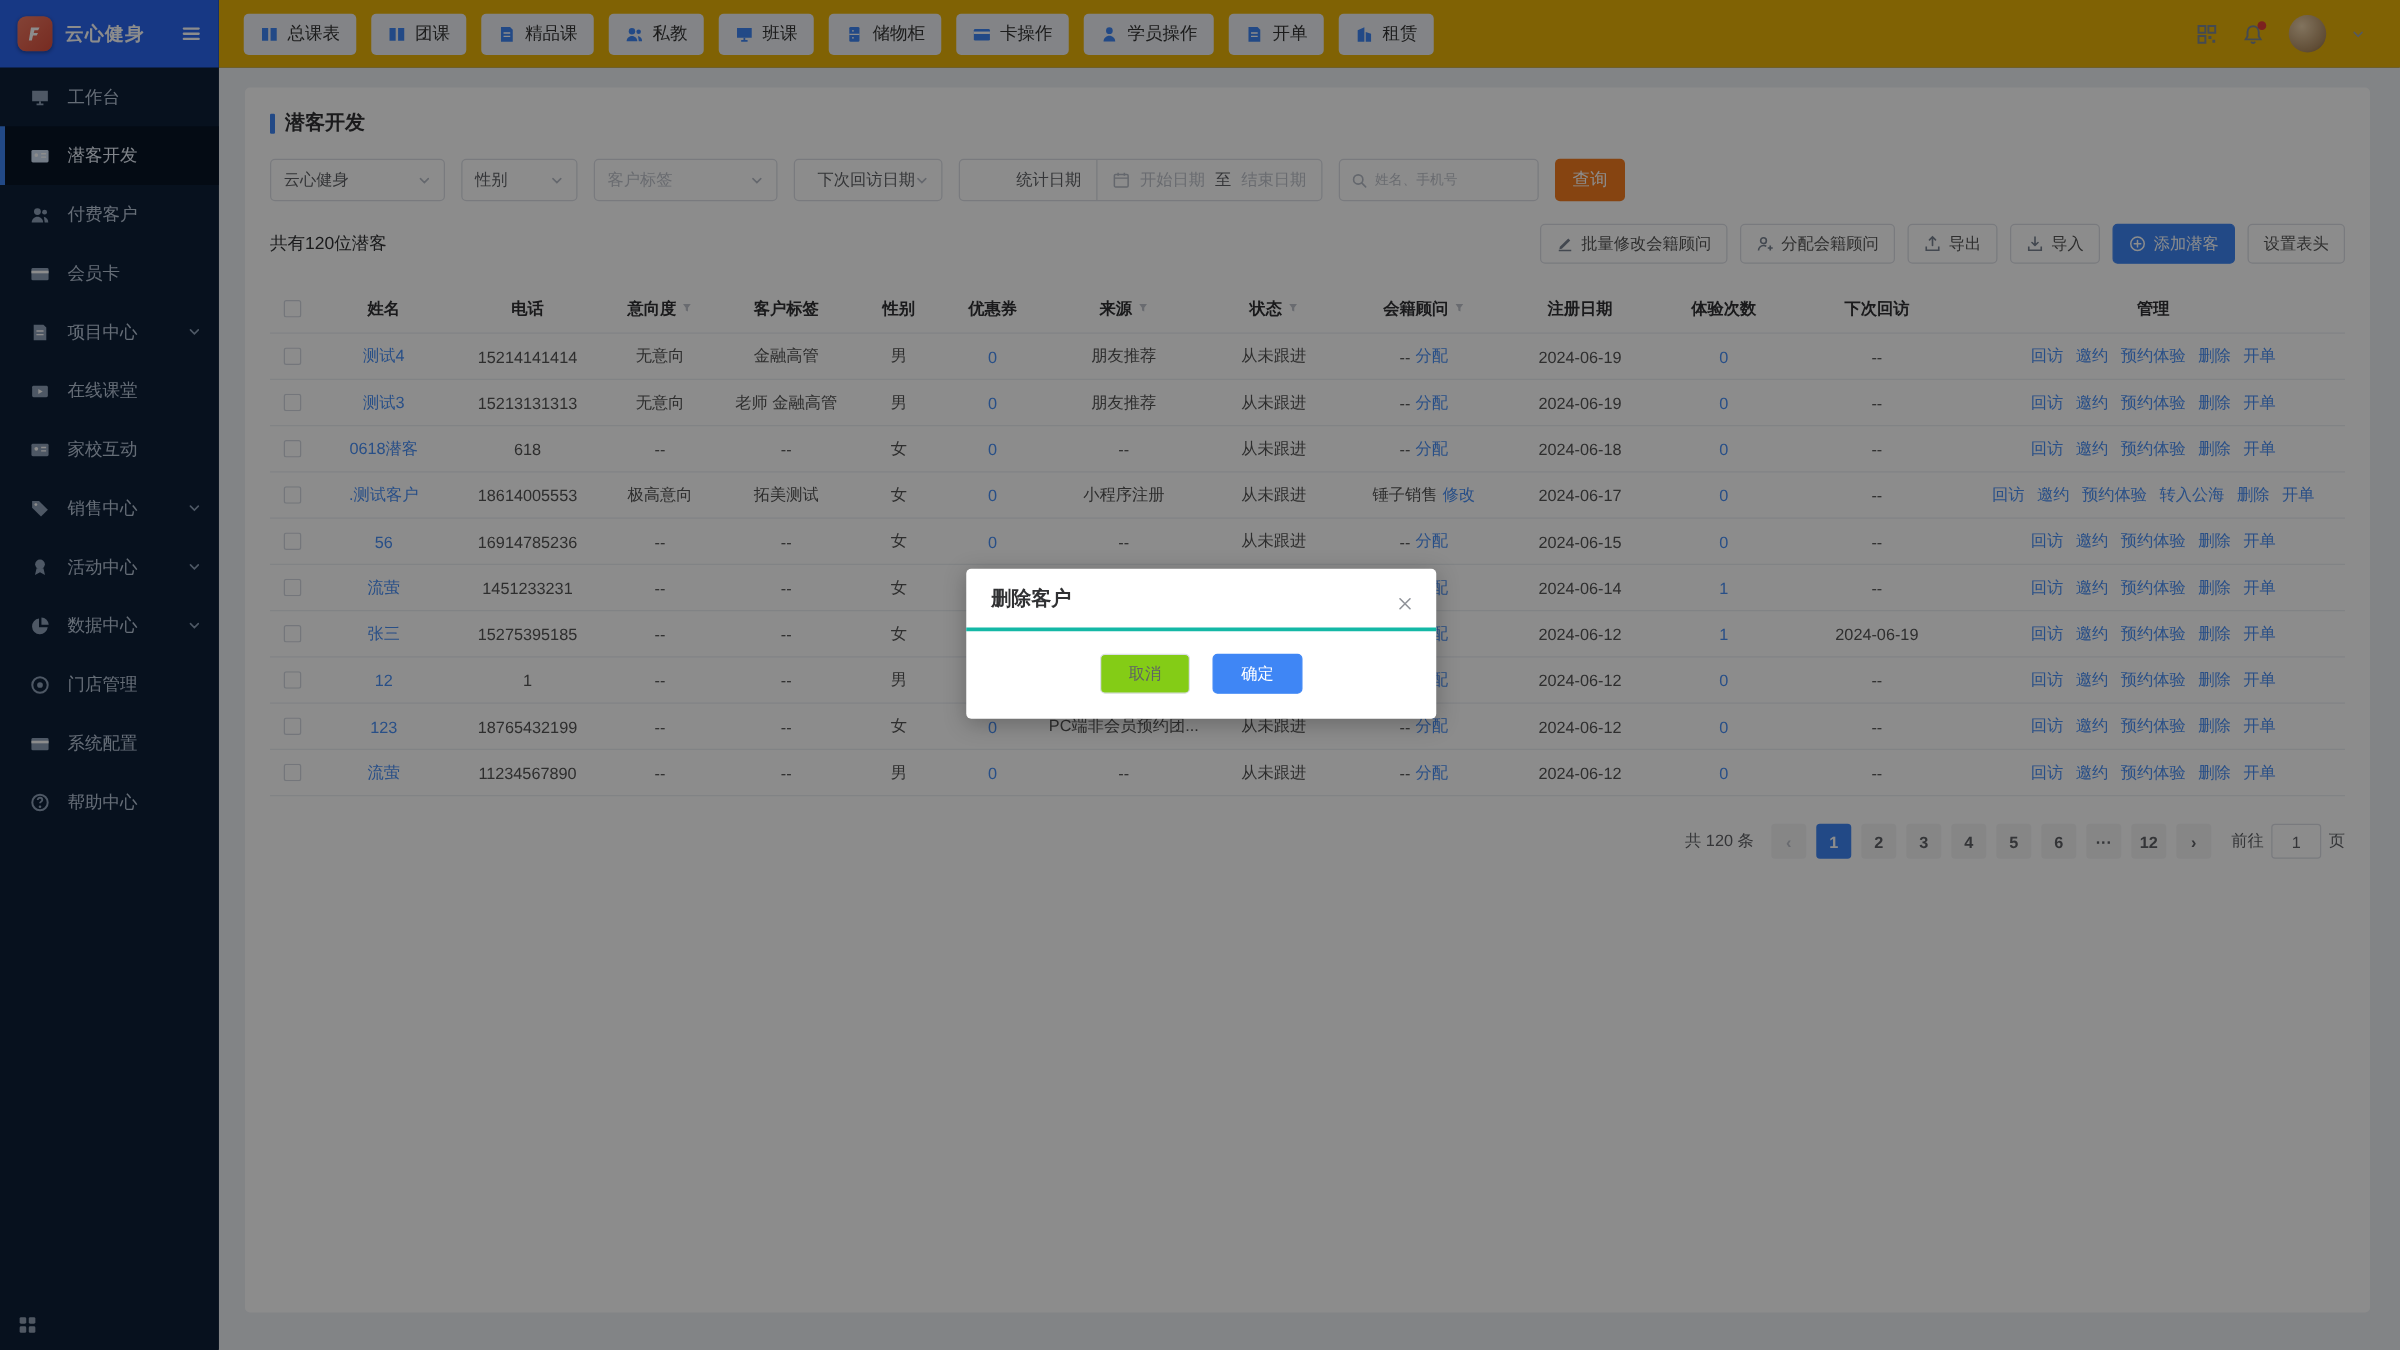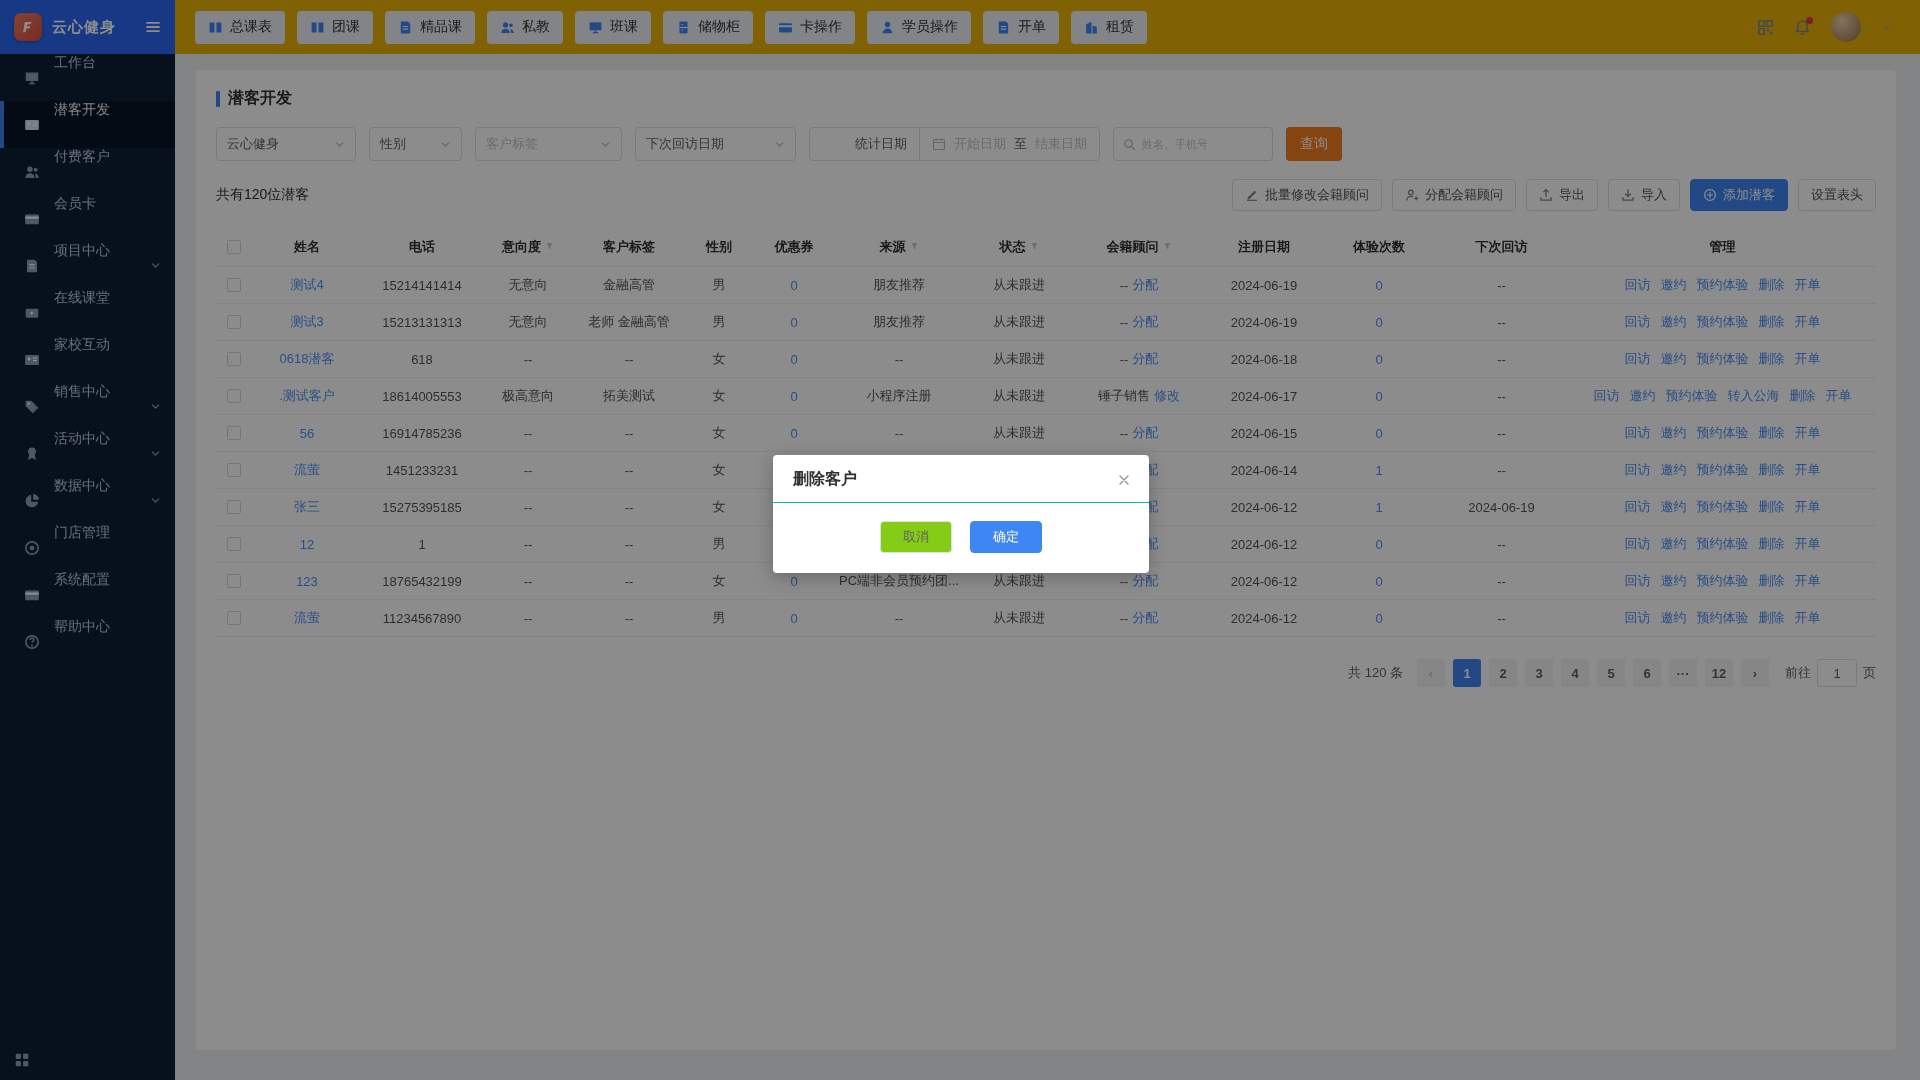--- a/index.html
+++ b/index.html
@@ -13,21 +13,21 @@
   .icn{display:inline-flex;align-items:center;justify-content:center;line-height:0;}
   .icn svg{display:block;}
 
   
   .sidebar{position:fixed;left:0;top:0;width:175px;height:1080px;background:var(--sidebar-bg);z-index:10;}
   .logo-bar{height:54px;background:var(--logo-bar);display:flex;align-items:center;padding:0 14px;}
   .logo-badge{width:28px;height:28px;border-radius:7px;background:linear-gradient(135deg,#f07a63,#d94f3d);
     display:flex;align-items:center;justify-content:center;box-shadow:0 1px 3px rgba(0,0,0,.3);}
   .brand-name{color:#fff;font-size:15px;font-weight:bold;margin-left:10px;letter-spacing:1px;}
   .logo-bar .icn.ham{margin-left:auto;color:#fff;}
-  .nav-item{height:47px;display:flex;padding-left:24px;color:#b9c6d8;font-size:14px;cursor:pointer;position:relative;}
+  .nav-item{height:47px;display:flex;align-items:center;padding-left:24px;color:#b9c6d8;font-size:14px;cursor:pointer;position:relative;}
   .nav-item .icn{color:#8fa1b8;margin-right:14px;}
   .nav-item.active{background:var(--sidebar-active);color:#eaf1fb;}
   .nav-item.active::before{content:"";position:absolute;left:0;top:0;bottom:0;width:4px;background:var(--primary);}
   .nav-item.active .icn{color:#cfe0f5;}
   .nav-chev{margin-left:auto;margin-right:16px;color:#7e90a8;}
   .sidebar-bottom{position:absolute;left:14px;bottom:12px;color:#93a1b5;}
 
   
   .topbar{position:fixed;left:175px;top:0;right:0;height:54px;background:#eab308;display:flex;align-items:center;
     padding:0 20px;z-index:5;}
@@ -49,21 +49,21 @@
   .tabs{display:flex;gap:38px;margin-top:22px;border-bottom:1px solid var(--line);}
   .tab{font-size:14px;color:#444;padding-bottom:13px;cursor:pointer;position:relative;}
   .tab.active{color:var(--primary);}
   .tab.active::after{content:"";position:absolute;left:0;right:0;bottom:-1px;height:2px;background:var(--primary);}
 
   .filters{display:flex;align-items:center;gap:13px;margin-top:18px;}
   .select{border:1px solid var(--border);border-radius:4px;height:34px;display:flex;align-items:center;
     justify-content:space-between;padding:0 10px;font-size:13px;color:var(--txt2);cursor:pointer;}
   .select .icn{color:#b6bcc6;}
   .select .ph{color:var(--muted);}
-  .w140{width:140px;} .w93{width:93px;} .w147{width:147px;} .w135{width:161px;}
+  .w140{width:140px;} .w93{width:93px;} .w147{width:147px;} .w135{width:119px;justify-content:flex-end;}
   .date-box{border:1px solid var(--border);border-radius:4px;height:34px;display:flex;align-items:center;
     font-size:13px;color:var(--txt2);padding-left:33px;}
   .date-box .seg{padding:0 12px;display:flex;align-items:center;gap:8px;height:100%;}
   .date-box .divider{width:1px;height:100%;background:var(--border);}
   .date-box .icn{color:#b6bcc6;}
   .ph{color:var(--muted);}
   .search-box{border:1px solid var(--border);border-radius:4px;height:34px;width:160px;display:flex;align-items:center;
     padding:0 9px;gap:6px;}
   .search-box .icn{color:#b6bcc6;}
   .search-box input{border:none;outline:none;width:100%;font-size:11px;color:var(--txt2);
@@ -101,22 +101,22 @@
   .pg-btn.active{background:var(--primary);color:#fff;}
   .pg-btn.nav-disabled{color:#c0c4cc;}
   .goto{display:flex;align-items:center;gap:6px;margin-left:8px;}
   .goto input{width:40px;height:28px;border:1px solid var(--border);border-radius:3px;text-align:center;font-size:13px;
     color:var(--txt2);outline:none;font-family:inherit;}
 
   
   .overlay{position:fixed;inset:0;background:rgba(0,0,0,.45);z-index:40;}
   .modal{position:fixed;left:773px;top:455px;width:376px;background:#fff;border-radius:4px;z-index:50;
     box-shadow:0 4px 18px rgba(0,0,0,.25);}
-  .modal-header{display:flex;align-items:center;justify-content:space-between;padding:14px 18px 12px 20px;
-    border-bottom:1px solid #14b8a6;}
+  .modal-header{display:flex;align-items:flex-end;justify-content:space-between;padding:14px 18px 12px 20px;
+    border-bottom:3px solid #14b8a6;}
   .modal-title{font-size:16px;font-weight:bold;color:#303133;}
   .modal-close{color:#909399;cursor:pointer;}
   .modal-body{padding:16px 20px 0 20px;}
   .modal-msg{font-size:14px;font-weight:bold;color:#303133;}
   .modal-tip{display:flex;gap:6px;margin-top:10px;font-size:13px;color:#9a9da3;line-height:1.55;}
   .modal-tip .icn{color:var(--red);margin-top:2px;flex:none;}
   .modal-actions{display:flex;justify-content:center;gap:18px;padding:18px 0 20px;}
   .btn{width:72px;height:32px;border-radius:4px;font-size:13px;cursor:pointer;font-family:inherit;}
   .btn-cancel{background:#84cc16;border:1px solid var(--border);color:#606266;}
   .btn-confirm{background:var(--primary);border:1px solid var(--primary);color:#fff;}

